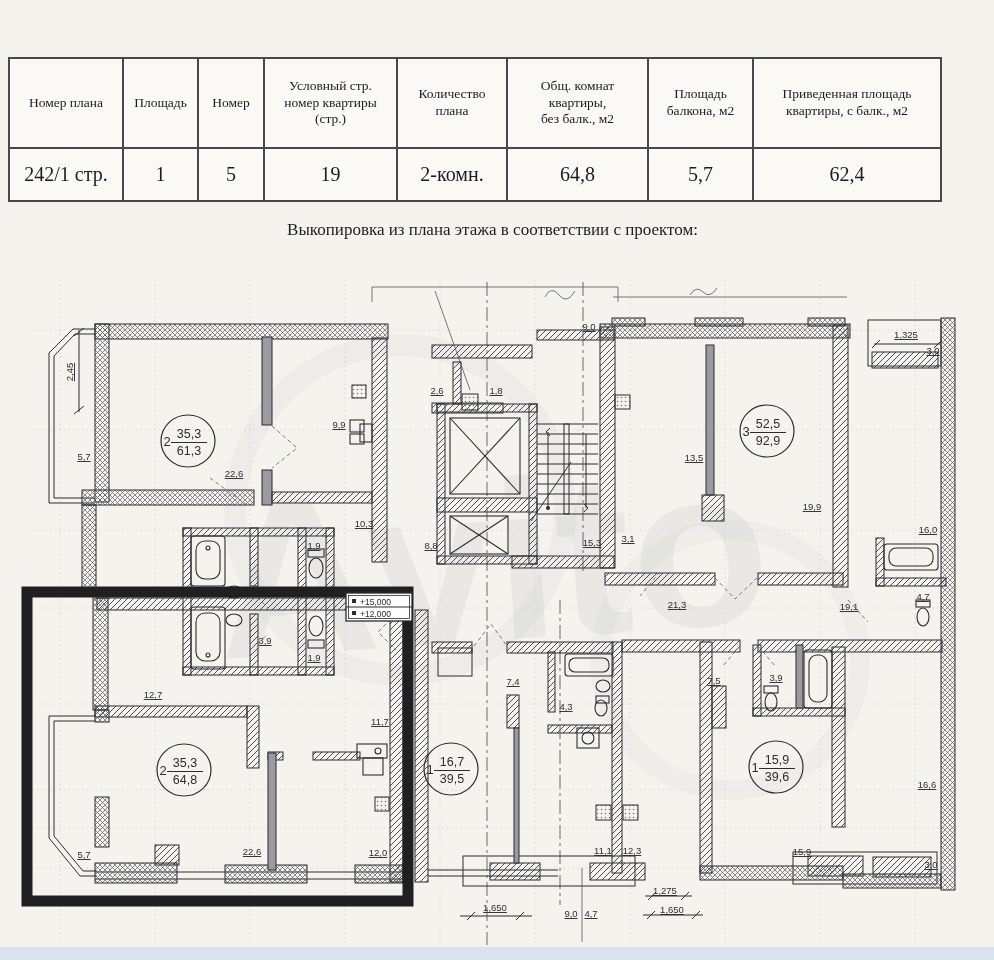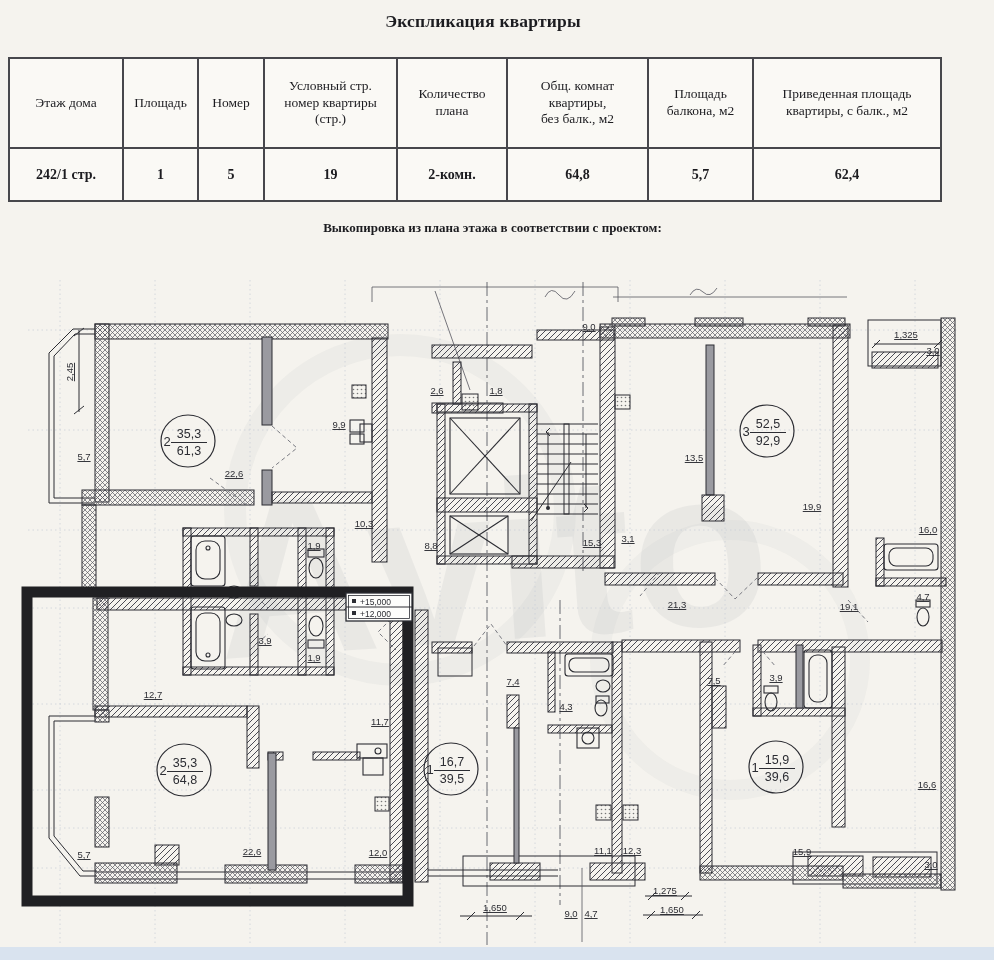--- a/index.html
+++ b/index.html
@@ -5,56 +5,55 @@
   html,body{margin:0;padding:0;}
   .page{position:relative;width:994px;height:960px;background:#f5f3ee;overflow:hidden;
         font-family:"Liberation Serif",serif;color:#1c1c20;}
   .title{position:absolute;top:11px;left:0;width:966px;text-align:center;
          font-size:17.5px;font-weight:bold;letter-spacing:.2px;}
   table.spec{position:absolute;left:8px;top:57px;width:932px;table-layout:fixed;
              border-collapse:collapse;}
   table.spec th,table.spec td{border:2px solid #47474c;text-align:center;vertical-align:middle;
              font-size:13.5px;line-height:1.25;padding:2px 3px;background:#faf9f5;}
   table.spec th{font-weight:normal;height:84px;white-space:pre-line;}
-  table.spec td{font-weight:bold;height:47px;font-size:14px;}
+  table.spec td{font-weight:normal;height:47px;font-size:20px;}
   .subtitle{position:absolute;top:220px;left:0;width:985px;text-align:center;
-            font-size:13px;font-weight:bold;}
+            font-size:17px;font-weight:normal;}
   svg#plan{position:absolute;left:0;top:0;}
   .dim{font-family:"Liberation Sans",sans-serif;fill:#2c2d33;}
   .w{stroke:#2c2d33;stroke-width:1;}
   .thin{stroke:#2c2d33;stroke-width:1;fill:none;}
   .thin2{stroke:#55565e;stroke-width:.8;fill:none;}
   .grid{stroke:#ccd1d8;stroke-width:.8;stroke-dasharray:1.5,3;}
   .axis{stroke:#5a5b63;stroke-width:.9;stroke-dasharray:14,4,3,4;}
   .door{stroke:#7a7b82;stroke-width:1;fill:none;stroke-dasharray:4,3;}
   .fx{stroke:#2c2d33;stroke-width:1.1;fill:none;}
   .wm{fill:#8f959c;opacity:.11;font-family:"Liberation Sans",sans-serif;font-weight:bold;}
   .footer-strip{position:absolute;left:0;top:947px;width:994px;height:13px;background:#d9e3ef;}
 </style>
 </head>
 <body>
 
 <div class="page">
 
-  <div class="title">Экспликация квартиры</div>
 
   <table class="spec">
     <colgroup>
       <col style="width:114px">
         <col style="width:75px">
         <col style="width:66px">
         <col style="width:133px">
       <col style="width:110px">
         <col style="width:141px">
         <col style="width:105px">
         <col style="width:188px">
     </colgroup>
     <tbody>
         <tr>
-      <th>Этаж дома</th>
+      <th>Номер плана</th>
       <th>Площадь</th>
       <th>Номер</th>
       <th>Условный стр.
 номер квартиры
 (стр.)</th>
       <th>Количество
 плана</th>
       <th>Общ. комнат
 квартиры,
 без балк., м2</th>

